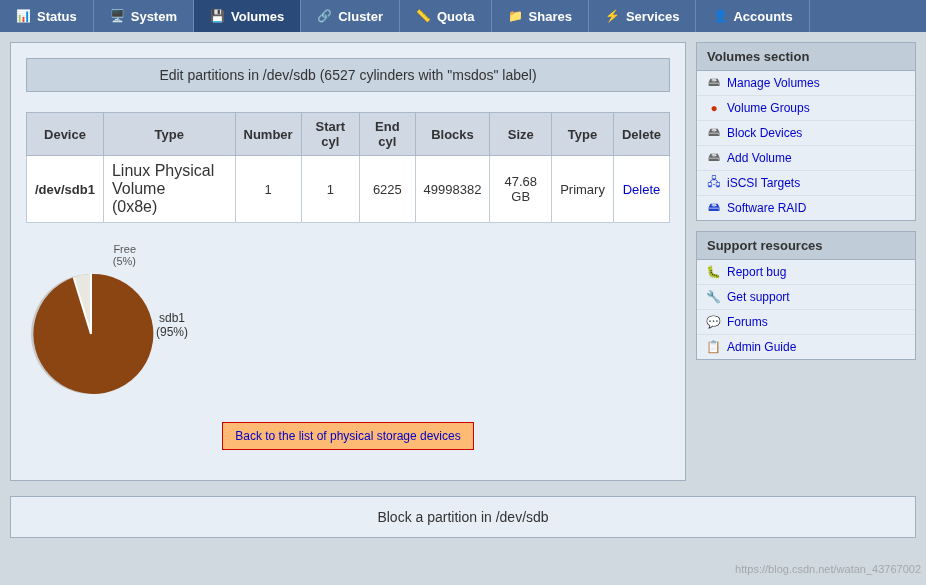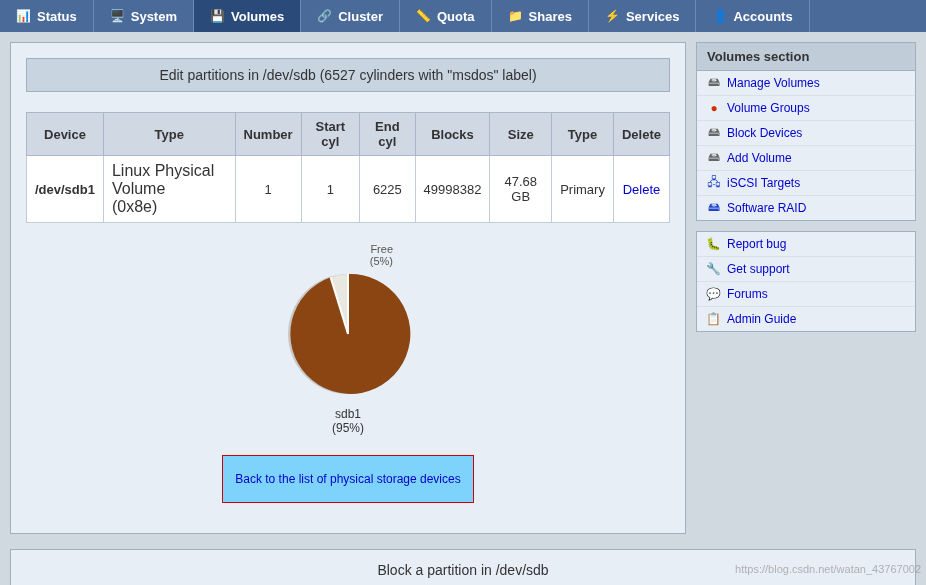--- a/index.html
+++ b/index.html
@@ -83,45 +83,45 @@
       color: #333;
     }
     .partition-table td:first-child { text-align: center; font-weight: bold; margin-top: 16px; }
     .partition-table td:nth-child(2) { text-align: left; font-size: 16px; }
 
     .delete-link { color: #0000cc; text-decoration: none; }
 
     
     .chart-container {
       display: flex;
-      flex-direction: column;
+      flex-direction: row;
       align-items: center;
       margin: 10px 0 20px;
     }
 
     .sdb1-label {
       text-align: center;
       font-size: 12px;
       color: #333;
       margin-top: 5px;
     }
 
     
     .back-link-container {
       display: flex;
       justify-content: center;
       margin: 15px 0;
     }
     .back-link {
       border: 1px solid #cc0000;
-      padding: 16px 12px;
+      padding: 6px 12px;
       color: #0000cc;
       text-decoration: none;
       font-size: 12px;
-      background: #7dd3fc;
+      background: #fdba74;
     }
 
     
     .create-section {
       background: #e8eef5;
       border: 1px solid #a0b0c0;
       padding: 12px 15px;
       margin-top: 5px;
       text-align: center;
       font-size: 14px;
@@ -315,20 +315,21 @@
         <span class="sidebar-icon" style="color:#2244cc;">🖧</span>
         <span>iSCSI Targets</span>
       </a>
       <a href="#" class="sidebar-item">
         <span class="sidebar-icon" style="color:#2244cc;">🖴</span>
         <span>Software RAID</span>
       </a>
     </div>
 
     <div class="sidebar-section">
+      <div class="sidebar-section-title">Support resources</div>
       <a href="#" class="sidebar-item">
         <span class="sidebar-icon" style="color:#228822;">🐛</span>
         <span>Report bug</span>
       </a>
       <a href="#" class="sidebar-item">
         <span class="sidebar-icon" style="color:#cc6600;">🔧</span>
         <span>Get support</span>
       </a>
       <a href="#" class="sidebar-item">
         <span class="sidebar-icon" style="color:#cc6600;">💬</span>

